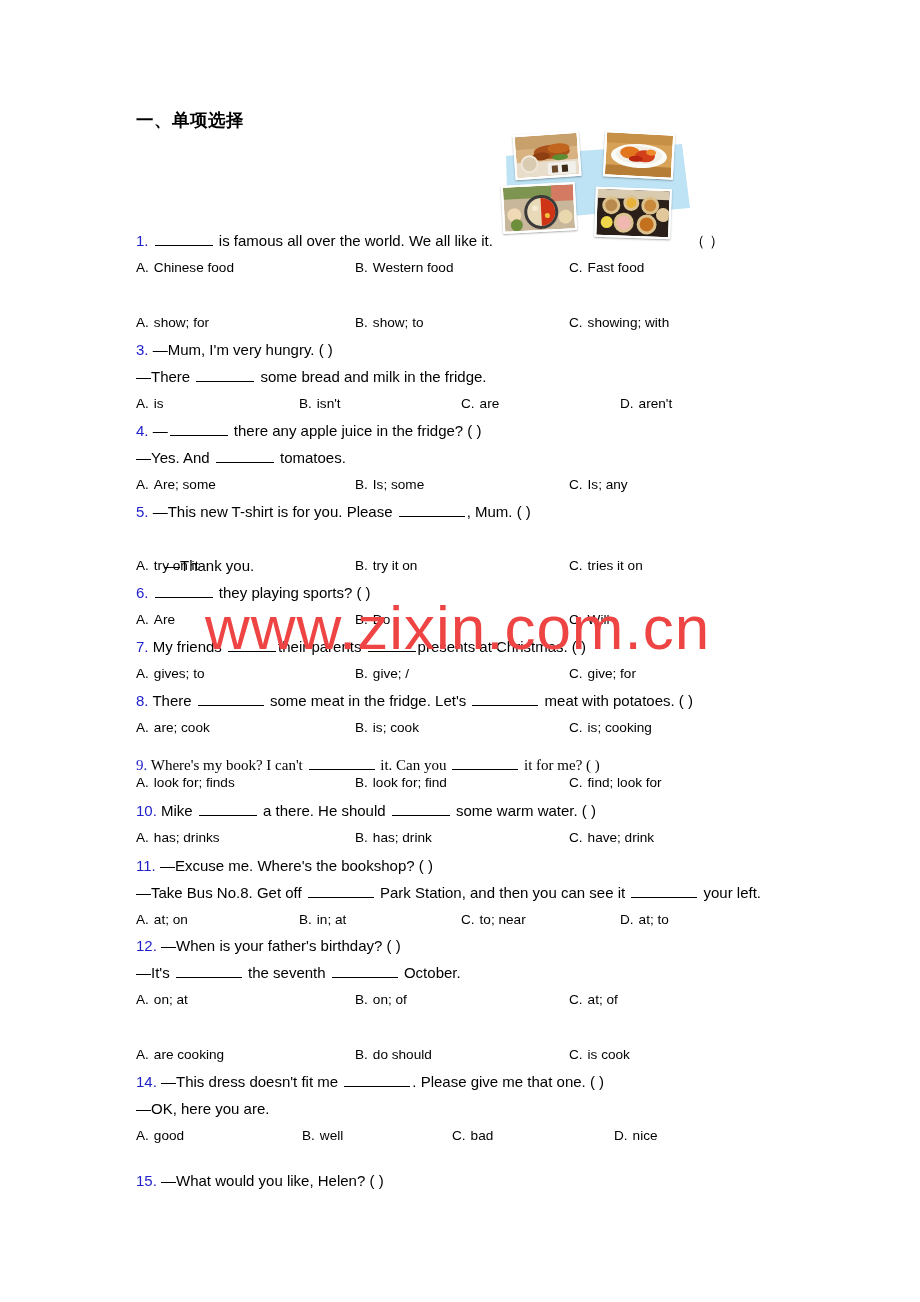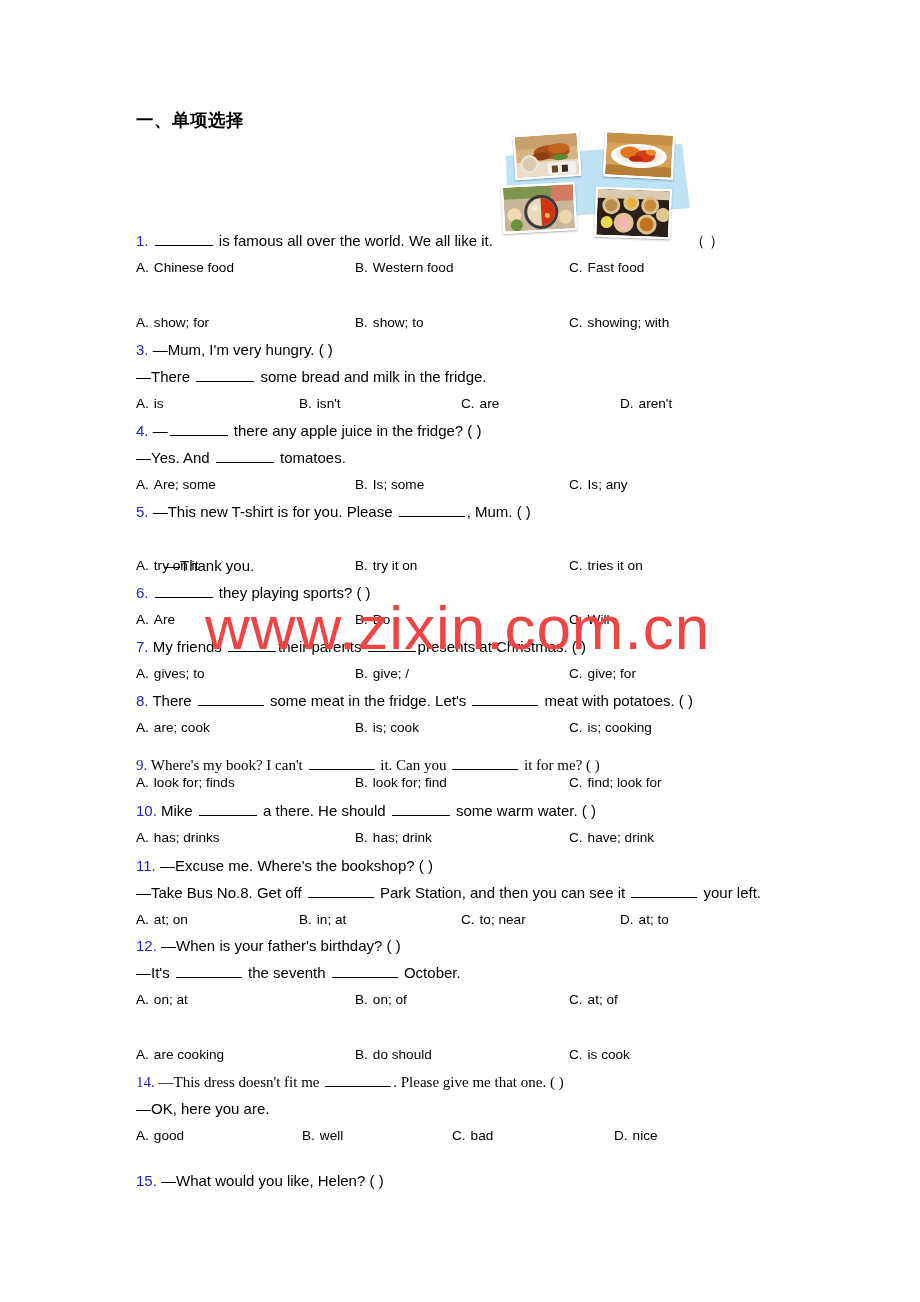--- a/index.html
+++ b/index.html
@@ -337,21 +337,21 @@
     <span class="opt c3b"><span class="optlbl">B.</span><span>on; of</span></span>
     <span class="opt c3c"><span class="optlbl">C.</span><span>at; of</span></span>
   </div>
 
   <div class="opts" style="top:1047px;">
     <span class="opt c3a"><span class="optlbl">A.</span><span>are cooking</span></span>
     <span class="opt c3b"><span class="optlbl">B.</span><span>do should</span></span>
     <span class="opt c3c"><span class="optlbl">C.</span><span>is cook</span></span>
   </div>
 
-  <div class="qline" style="top:1074px;font-family:Liberation Serif, serif;">
+  <div class="qline" style="top:1074px;">
     <span class="qnum">14.</span>
     <span>—This dress doesn't fit me</span>
     <span class="blank b-l"></span><span>. Please give me that one. (  )</span>
   </div>
   <div class="qline" style="top:1101px;">
     <span>—OK, here you are.</span>
   </div>
   <div class="opts" style="top:1128px;">
     <span class="opt c4a2"><span class="optlbl">A.</span><span>good</span></span>
     <span class="opt c4b2"><span class="optlbl">B.</span><span>well</span></span>

